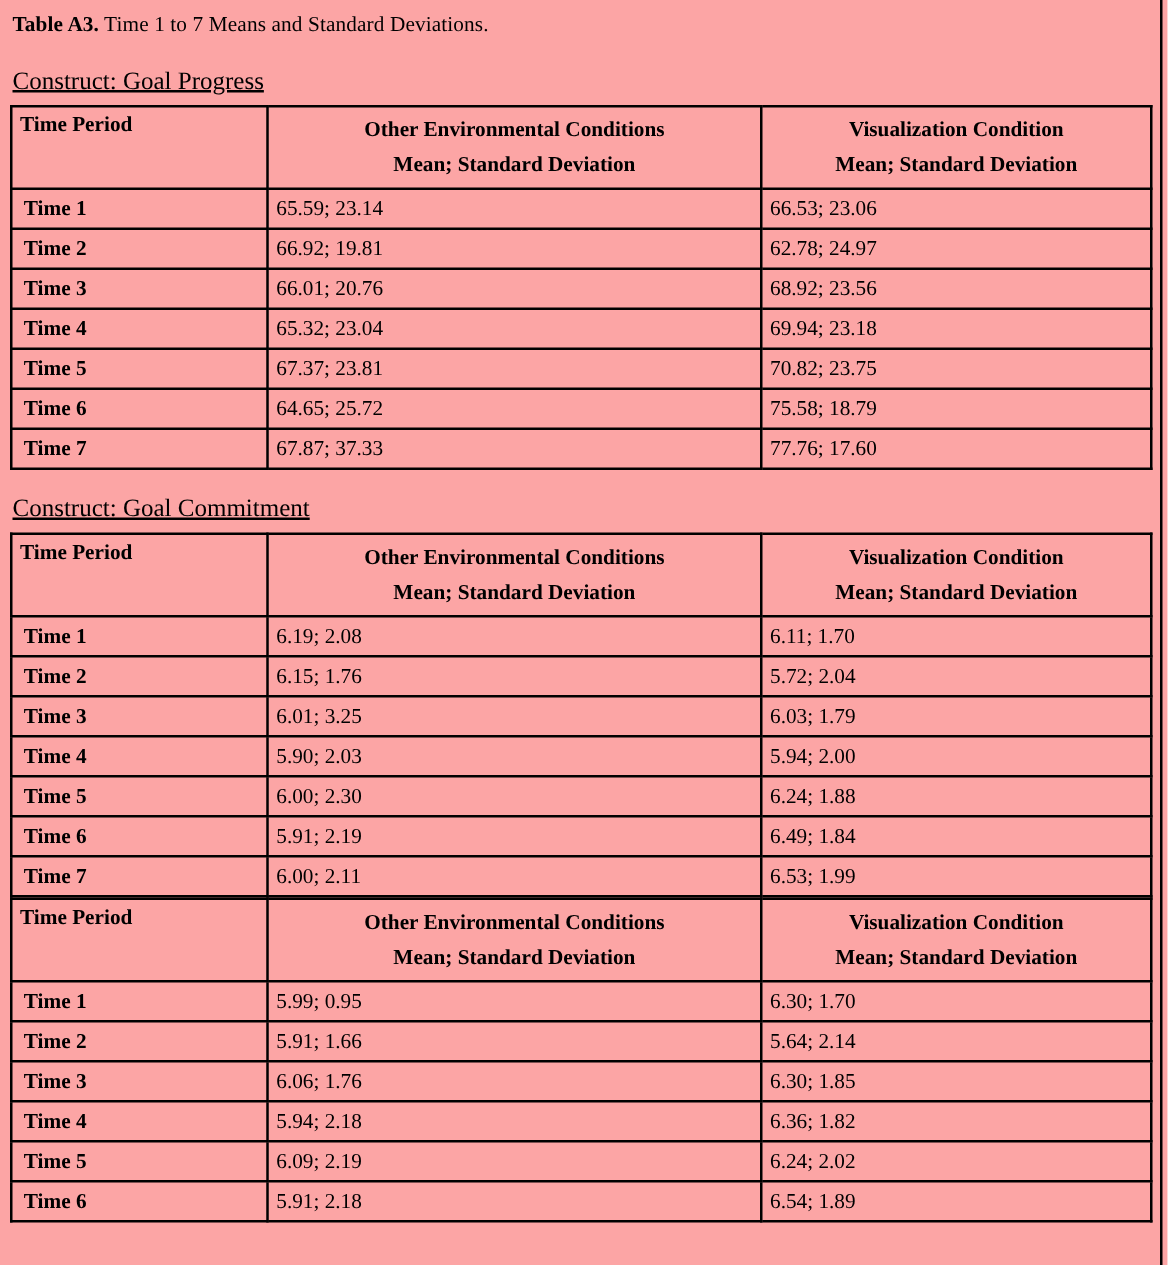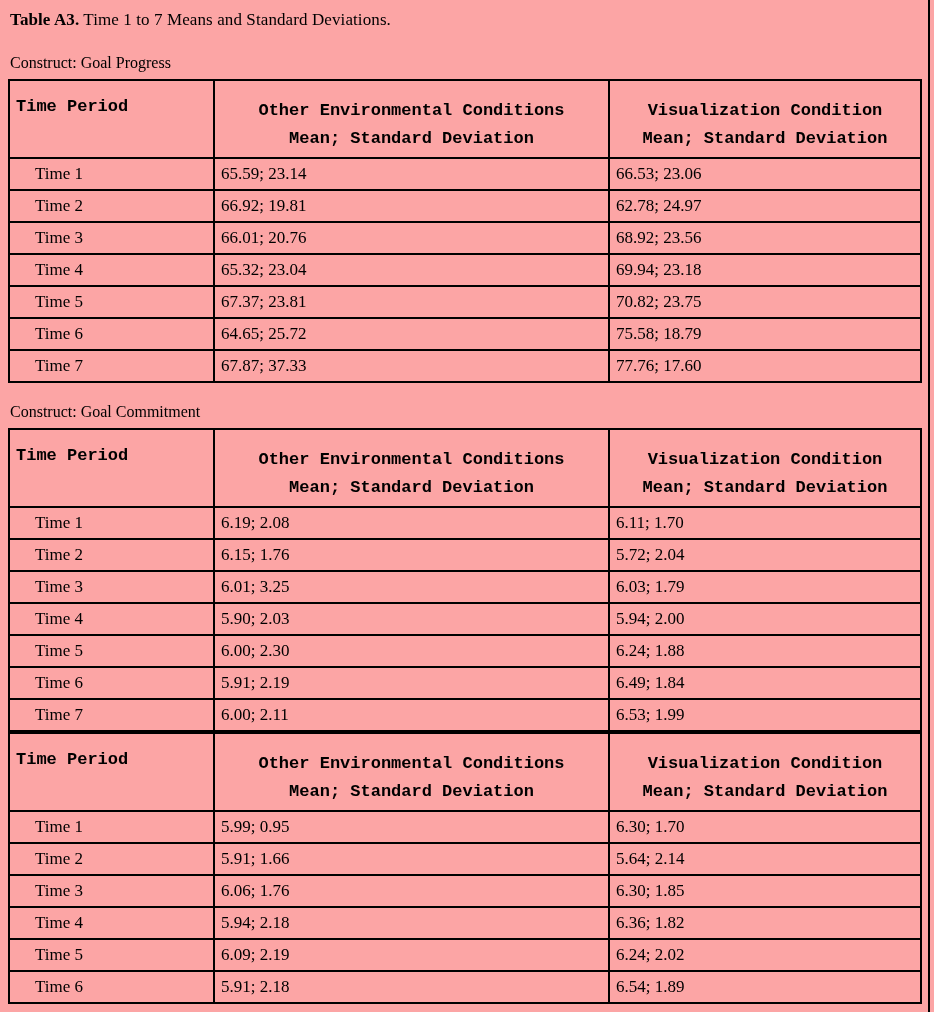--- a/index.html
+++ b/index.html
@@ -19,50 +19,50 @@
   .content {
     padding: 6px 0 0 8px;
   }
   .doc-title {
     font-size: 17px;
     margin: 4px 0 0 2px;
     letter-spacing: 0.1px;
   }
   .doc-title .bold { font-weight: bold; }
   .construct {
-    font-size: 16px;
+    font-size: 20px;
     margin: 20px 0 7px 2px;
+    text-decoration: underline;
   }
   .construct.first { margin-top: 24px; }
   table {
     border-collapse: collapse;
     table-layout: fixed;
     width: 912px;
   }
   col.c1 { width: 205px; }
   col.c2 { width: 395px; }
   col.c3 { width: 312px; }
   th, td {
     border: 2px solid #000000;
     font-size: 17px;
     padding: 2px 6px;
     overflow: hidden;
   }
   th {
     font-weight: bold;
     text-align: center;
     vertical-align: top;
-    padding-top: 16px;
+    padding-top: 4px;
     padding-bottom: 4px;
-    font-family: Liberation Mono, monospace;
   }
   th .hline { line-height: 28px; }
   th.left, td.left { text-align: left; }
   td { text-align: left; height: 26px; }
-  td.left { padding-left: 25px; }
+  td.left { padding-left: 9px; font-weight: bold; }
   .right-rule {
     position: absolute;
     top: 0;
     left: 928px;
     width: 2px;
     height: 1012px;
     background: #000000;
   }
 </style>
 </head>

